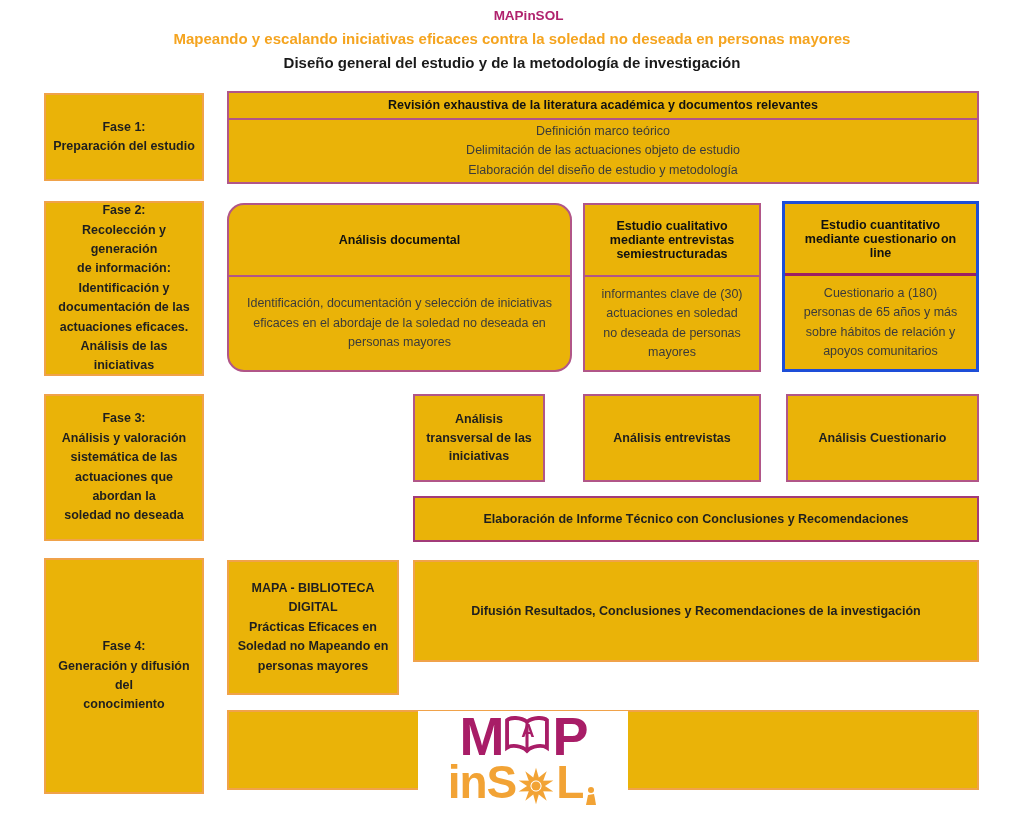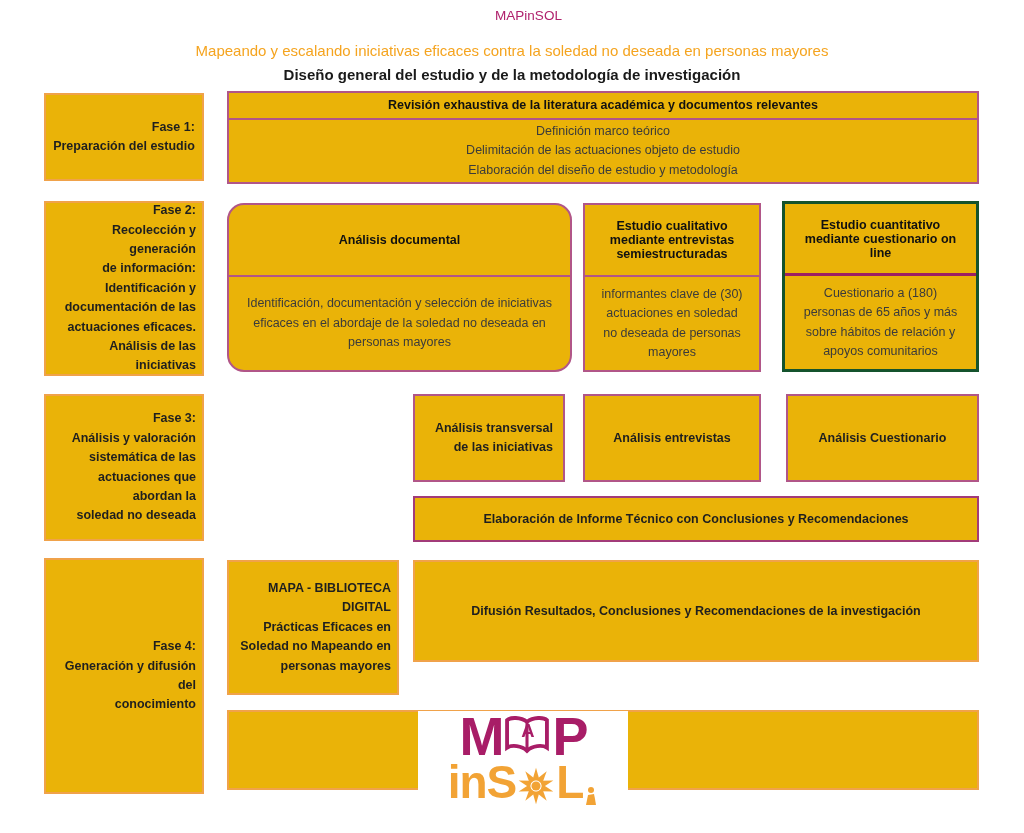--- a/index.html
+++ b/index.html
@@ -1,31 +1,31 @@
 <!DOCTYPE html>
 <html><head>
 <meta charset="utf-8">
 <style>
   html,body{margin:0;padding:0;background:#fff;font-family:"Liberation Sans",sans-serif;}
   .canvas{position:relative;width:1024px;height:833px;background:#fff;overflow:hidden;}
 
   
   .hdr{position:absolute;left:0;top:8px;width:1024px;text-align:center;}
-  .t1{font-weight:normal;font-size:13.5px;color:#B0226D;padding-left:33px;}
-  .t2{font-weight:normal;font-size:15px;color:#F5A41F;margin-top:19px;}
+  .t1{font-weight:bold;font-size:13.5px;color:#B0226D;padding-left:33px;}
+  .t2{font-weight:bold;font-size:15px;color:#F5A41F;margin-top:7px;}
   .t3{font-weight:bold;font-size:15px;color:#1a1a1a;margin-top:7px;}
 
   
   .box{position:absolute;background:#eab308;box-sizing:border-box;}
   .b-orange{border:2px solid #F0A24A;}
   .b-pink{border:2px solid #B15688;}
-  .b-thick{border:3px solid #14532d;}
+  .b-thick{border:3px solid #1d4ed8;}
   .b-purple{border:2px solid #A23B79;}
 
-  .cc{display:flex;align-items:center;justify-content:center;text-align:right;}
+  .cc{display:flex;align-items:center;justify-content:center;text-align:center;}
   .fase{font-weight:bold;font-size:12.5px;color:#1f1f1f;line-height:1.55;white-space:pre-line;padding:0 6px;}
 
   .split{display:flex;flex-direction:column;}
   .hd{display:flex;align-items:center;justify-content:center;text-align:center;
       font-weight:bold;font-size:12.5px;color:#111;padding:0 14px;box-sizing:border-box;}
   .hd-pink{border-bottom:2px solid #B15688;}
   .hd-dark{border-bottom:3px solid #9C2063;}
   .bd{flex:1;display:flex;align-items:center;justify-content:space-between;text-align:center;
       font-size:12.5px;color:#3b3b3b;line-height:1.55;padding:2px 14px;box-sizing:border-box;}
   .bd-col{flex-direction:column;}
@@ -35,21 +35,21 @@
   .p-review{left:227px;top:91px;width:752px;height:93px;}
   .p-review .hd{height:31px;}
 
   .p-fase2{left:44px;top:201px;width:160px;height:175px;}
   .p-m0{left:227px;top:203px;width:345px;height:169px;border-radius:17px;}
   .p-m1{left:583px;top:203px;width:178px;height:169px;}
   .p-m2{left:782px;top:201px;width:197px;height:171px;}
   .p-m0 .hd,.p-m1 .hd,.p-m2 .hd{height:72px;}
 
   .p-fase3{left:44px;top:394px;width:160px;height:147px;}
-  .p-a0{left:413px;top:394px;width:152px;height:88px;}
+  .p-a0{left:413px;top:394px;width:132px;height:88px;}
   .p-a1{left:583px;top:394px;width:178px;height:88px;}
   .p-a2{left:786px;top:394px;width:193px;height:88px;}
   .an{font-weight:bold;font-size:12.5px;color:#1f1f1f;line-height:1.5;padding:0 10px;}
   .p-report{left:413px;top:496px;width:566px;height:46px;}
   .rep{font-weight:bold;font-size:12.5px;color:#1f1f1f;}
 
   .p-fase4{left:44px;top:558px;width:160px;height:236px;}
   .p-mapa{left:227px;top:560px;width:172px;height:135px;}
   .p-dif{left:413px;top:560px;width:566px;height:102px;}
   .dif{font-weight:bold;font-size:12.5px;color:#1f1f1f;padding:0 40px;}

